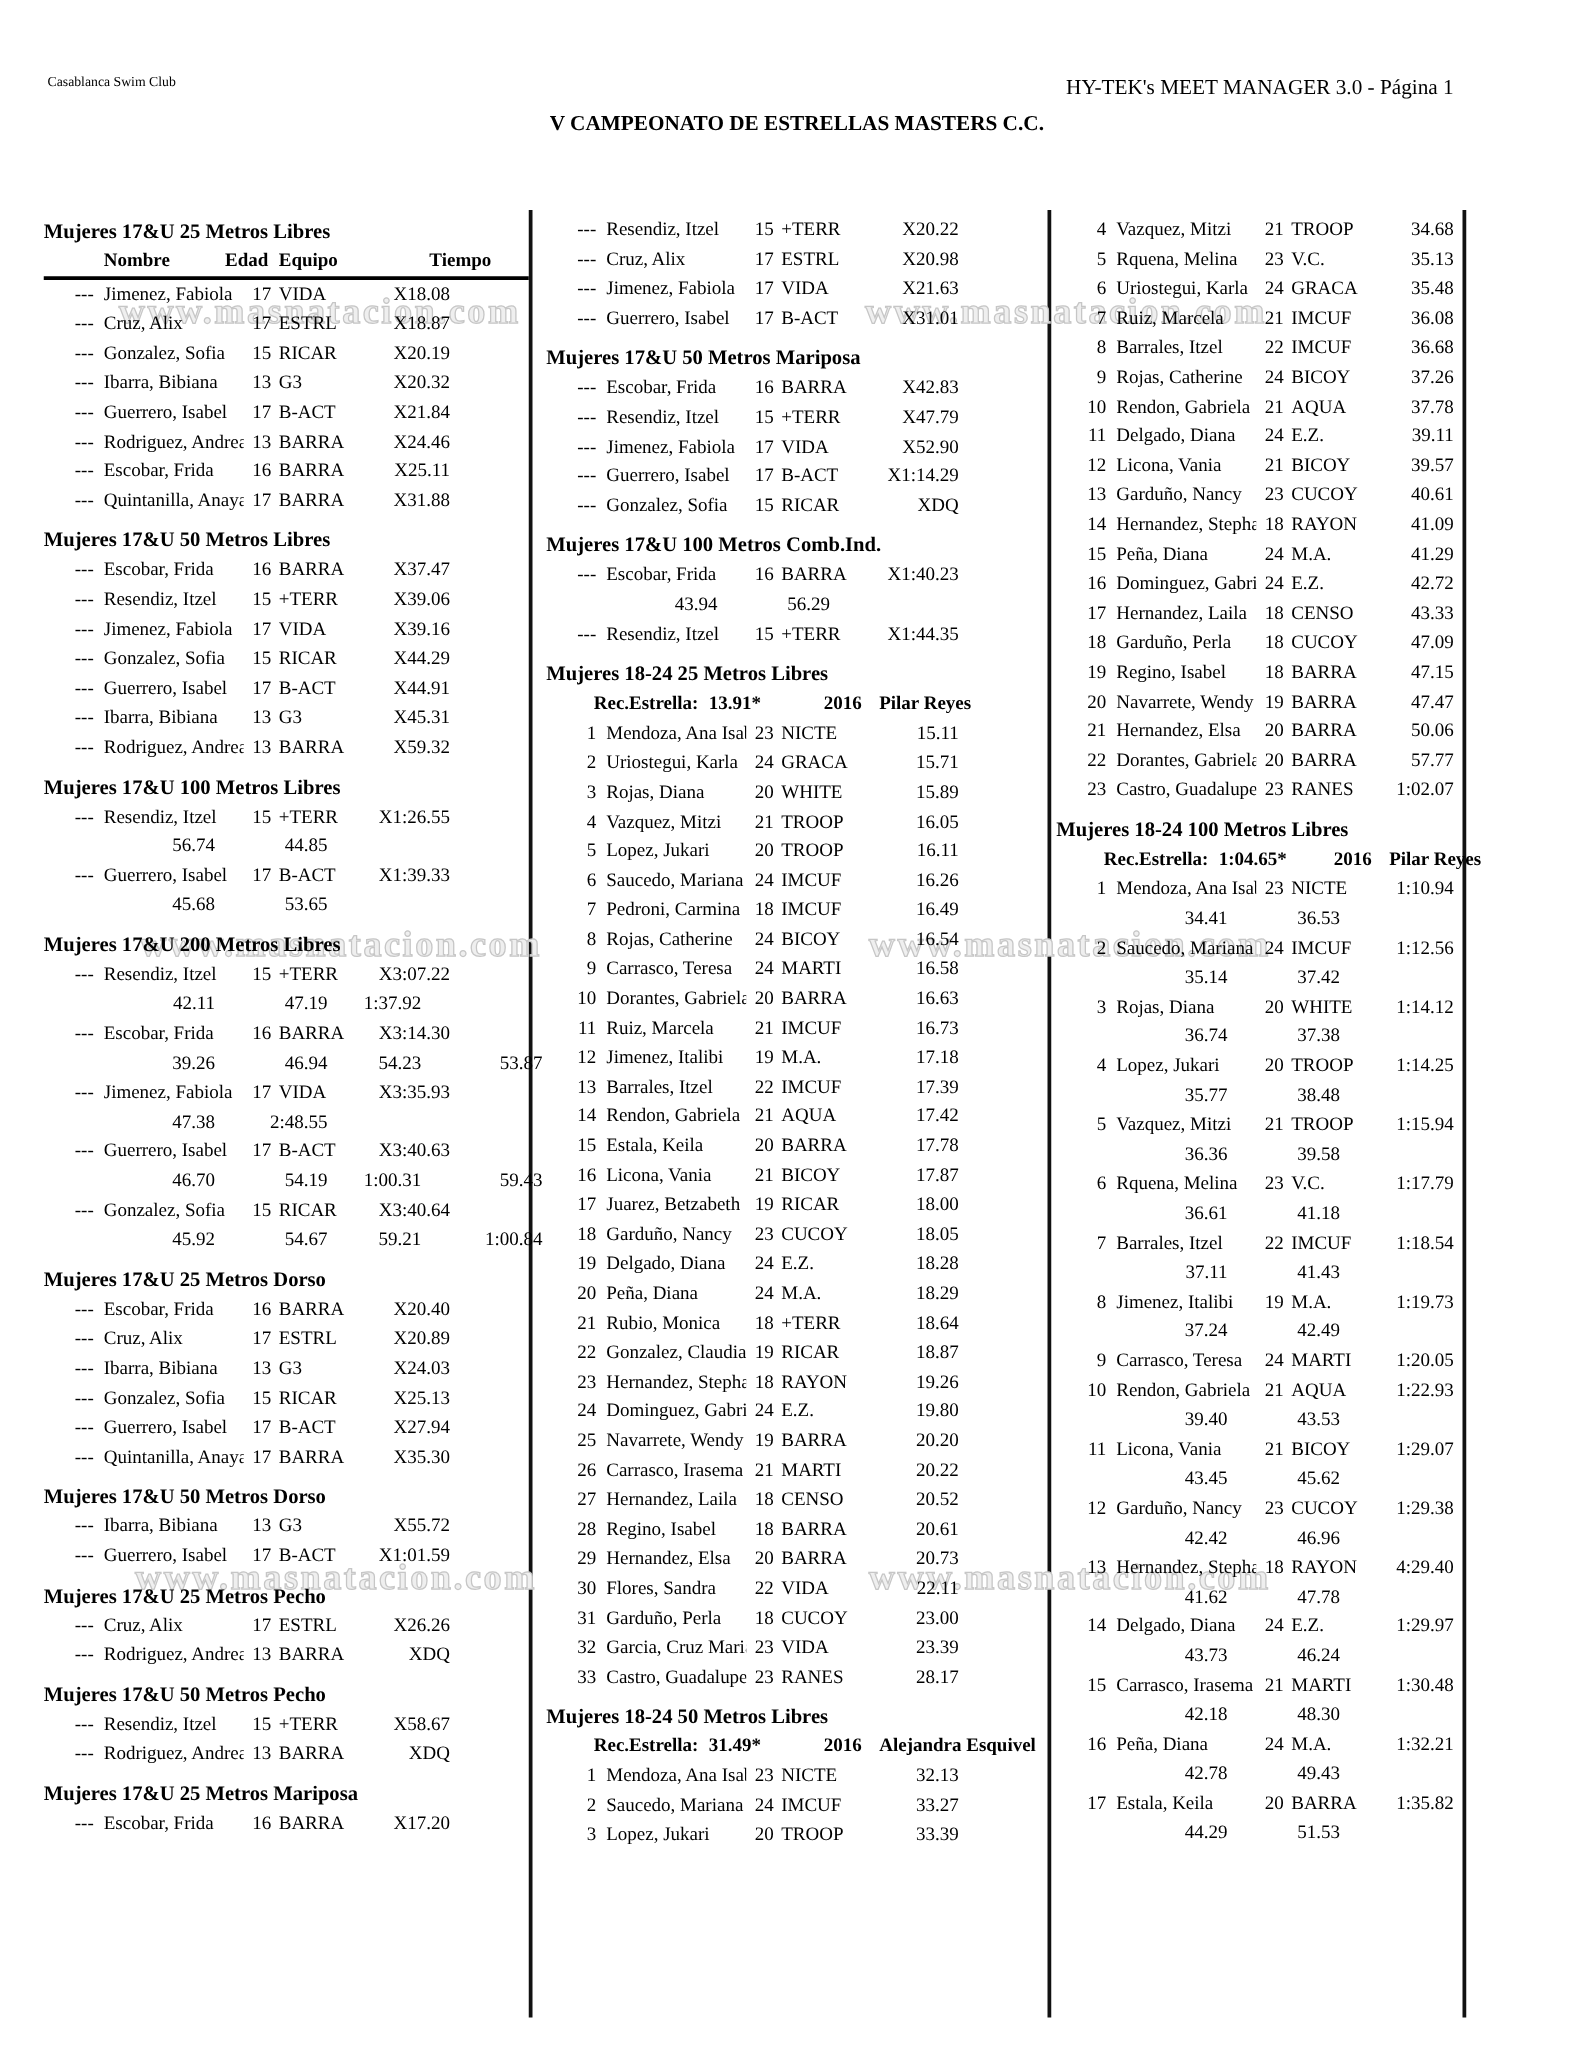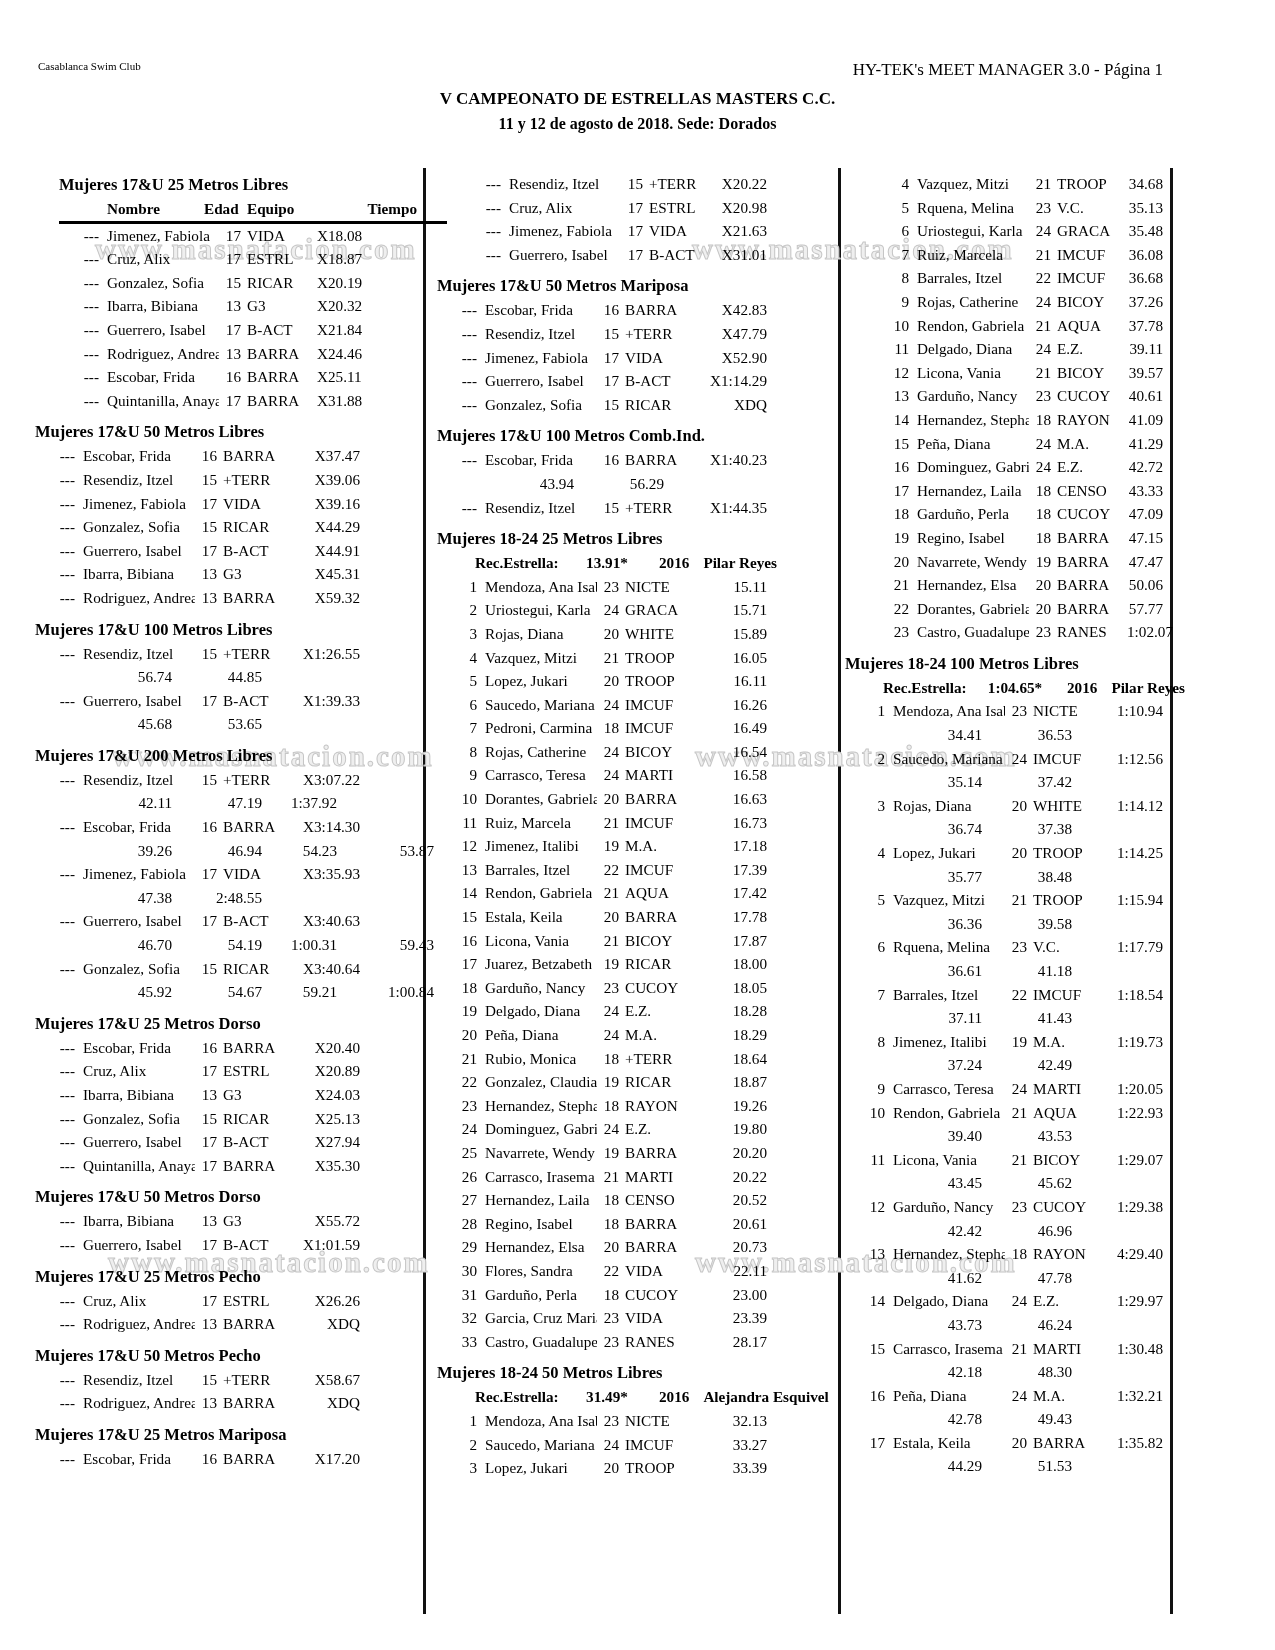--- a/index.html
+++ b/index.html
@@ -23,55 +23,54 @@
     position:absolute;top:0;font-size:29px;font-weight:bold;letter-spacing:2px;
     color:#efefef;-webkit-text-stroke:1px #c6c6c6;white-space:nowrap;
   }
 
   .col{position:absolute;top:172px;z-index:1;}
   .col-1{left:35px;width:325px;}
   .col-2{left:437px;width:330px;}
   .col-3{left:845px;width:318px;}
 
   .section{margin-top:7px;}
-  .section:first-child{margin-top:0;margin-left:24px;}
+  .section:first-child{margin-top:0;}
   .section-title{font-size:16.5px;font-weight:bold;height:25px;line-height:25px;white-space:nowrap;}
 
   .row{display:flex;height:23.6px;line-height:23.6px;font-size:15.2px;white-space:nowrap;}
   .c-place{width:40px;text-align:right;flex:none;}
   .c-name{width:112px;margin-left:8px;overflow:hidden;flex:none;}
   .c-age{width:22px;text-align:right;flex:none;}
   .c-team{width:70px;margin-left:6px;flex:none;}
   .c-time{flex:1;text-align:right;}
 
   .header-row{position:relative;width:388px;height:23.6px;border-bottom:3px solid #000;font-weight:bold;font-size:15.2px;line-height:23.6px;}
   .hc{position:absolute;top:0;}
   .hc-name{left:48px;}
   .hc-age{left:145px;}
   .hc-team{left:188px;}
   .hc-time{right:30px;}
 
   .rec{font-weight:bold;padding-left:38px;}
   .rec-label{width:92px;flex:none;}
-  .rec-time{width:80px;flex:none;text-align:center;}
+  .rec-time{width:80px;flex:none;text-align:left;}
   .rec-year{margin-left:12px;flex:none;}
   .rec-holder{margin-left:14px;flex:none;}
 
   .splits{overflow:visible;}
   .sp{flex:none;text-align:right;}
 </style>
 </head>
 <body>
 
 <div class="page">
 
   <div class="hdr-left">Casablanca Swim Club</div>
   <div class="hdr-right">HY-TEK's MEET MANAGER 3.0 - Página 1</div>
   <div class="meet-title">V CAMPEONATO DE ESTRELLAS MASTERS C.C.</div>
-  <div class="meet-date">11 y 12 de agosto de 2018. Sede: Dorados</div>
 
   <div class="vline vl-1"></div>
   <div class="vline vl-2"></div>
   <div class="vline vl-3"></div>
 
   <div class="wm" style="top:233px">
     <span class="wm-t" style="left:95px">www.masnatacion.com</span>
     <span class="wm-t" style="left:692px">www.masnatacion.com</span>
   </div>
   <div class="wm" style="top:740px">

